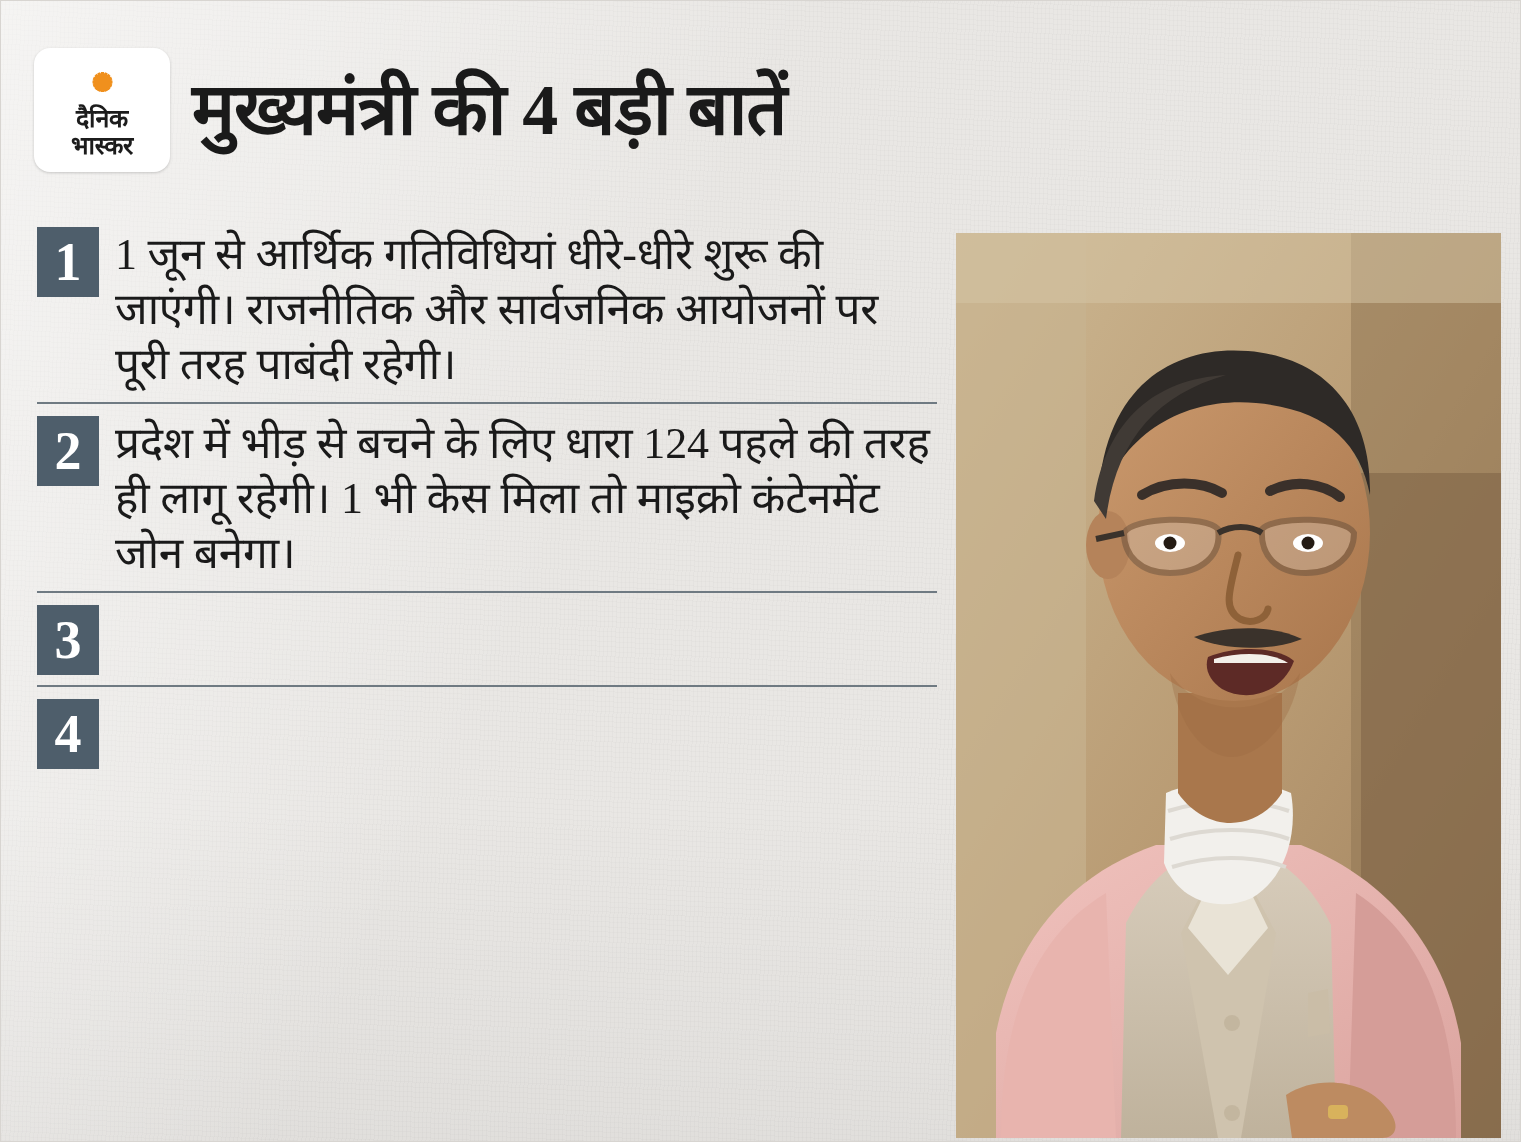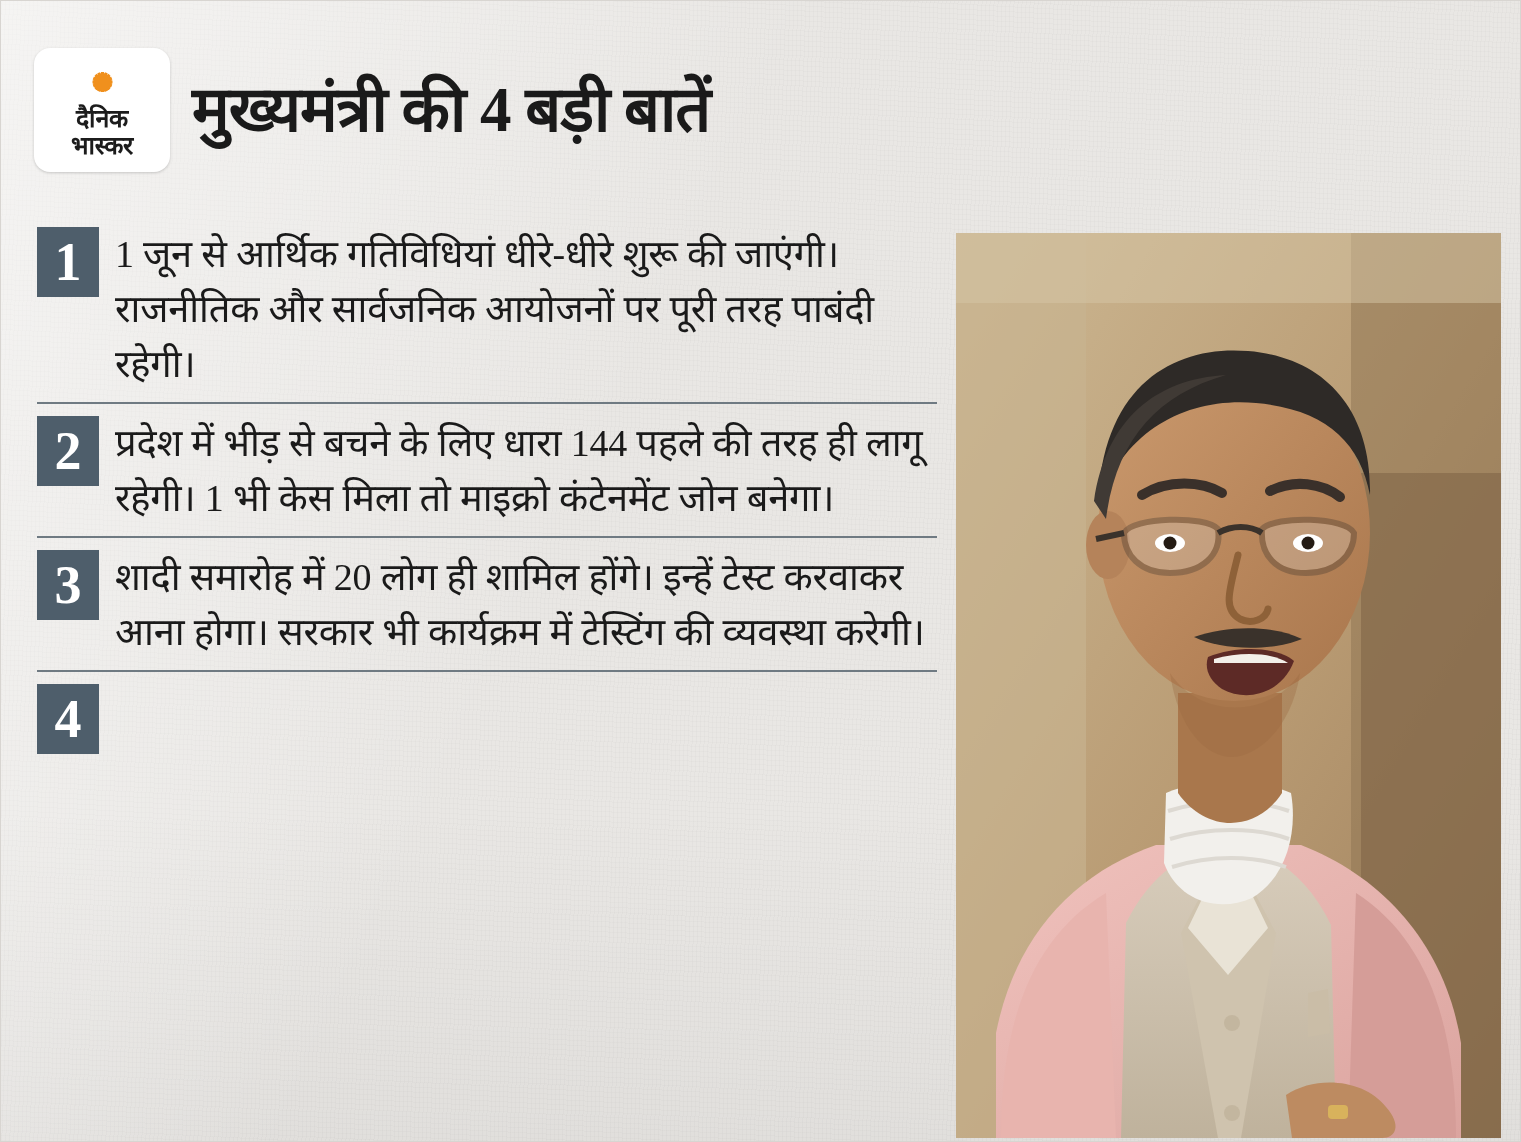--- a/index.html
+++ b/index.html
@@ -91,21 +91,21 @@
     font-weight: bold;
     font-size: 25px;
     line-height: 27px;
     color: #1c1c1c;
     letter-spacing: -0.3px;
   }
   .headline {
     margin-left: 22px;
     font-family: "Liberation Serif", "DejaVu Serif", serif;
     font-weight: bold;
-    font-size: 63px;
+    font-size: 72px;
     line-height: 110px;
     color: #1a1a1a;
     letter-spacing: -1px;
     white-space: nowrap;
   }
 
   
   .points {
     position: absolute;
     left: 36px;
@@ -129,21 +129,21 @@
     color: #ffffff;
     font-family: "Liberation Serif", "DejaVu Serif", serif;
     font-weight: bold;
     font-size: 54px;
     line-height: 70px;
     text-align: center;
     margin-right: 16px;
   }
   .ptext {
     font-family: "Liberation Serif", "DejaVu Serif", serif;
-    font-size: 38px;
+    font-size: 44px;
     line-height: 55px;
     color: #1a1a1a;
     letter-spacing: -0.2px;
   }
 
   
   .photo {
     position: absolute;
     left: 955px;
     top: 232px;
@@ -182,26 +182,25 @@
 
   <div class="points">
 
     <div class="point">
       <div class="num">1</div>
       <div class="ptext">1 जून से आर्थिक गतिविधियां धीरे-धीरे शुरू की जाएंगी। राजनीतिक और सार्वजनिक आयोजनों पर पूरी तरह पाबंदी रहेगी।</div>
     </div>
 
     <div class="point">
       <div class="num">2</div>
-      <div class="ptext">प्रदेश में भीड़ से बचने के लिए धारा 144 पहले की तरह ही लागू रहेगी। 1 भी केस मिला तो माइक्रो कंटेनमेंट जोन बनेगा।</div>
+      <div class="ptext">प्रदेश में भीड़ से बचने के लिए धारा 124 पहले की तरह ही लागू रहेगी। 1 भी केस मिला तो माइक्रो कंटेनमेंट जोन बनेगा।</div>
     </div>
 
     <div class="point">
       <div class="num">3</div>
-      <div class="ptext">शादी समारोह में 20 लोग ही शामिल होंगे। इन्हें टेस्ट करवाकर आना होगा। सरकार भी कार्यक्रम में टेस्टिंग की व्यवस्था करेगी।</div>
     </div>
 
     <div class="point">
       <div class="num">4</div>
     </div>
 
   </div>
 
   <div class="photo">
     <svg width="545" height="905" viewBox="0 0 545 905" xmlns="http://www.w3.org/2000/svg">

